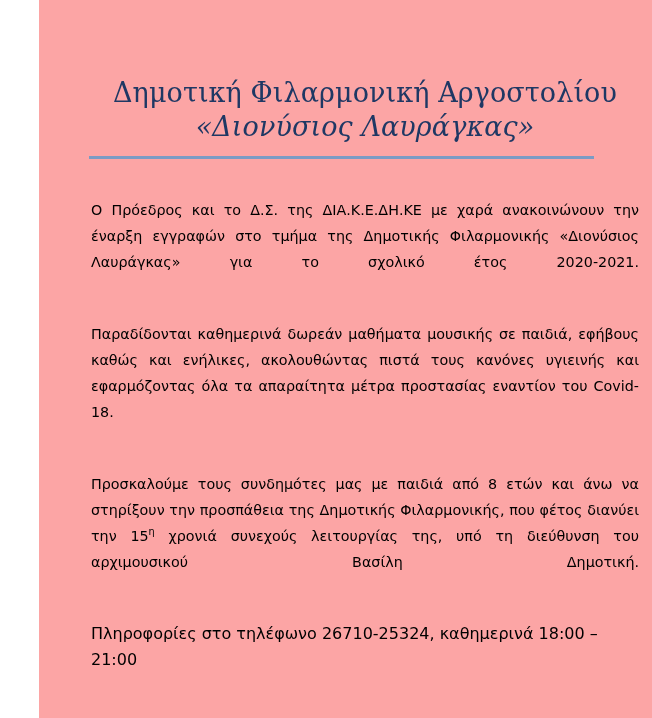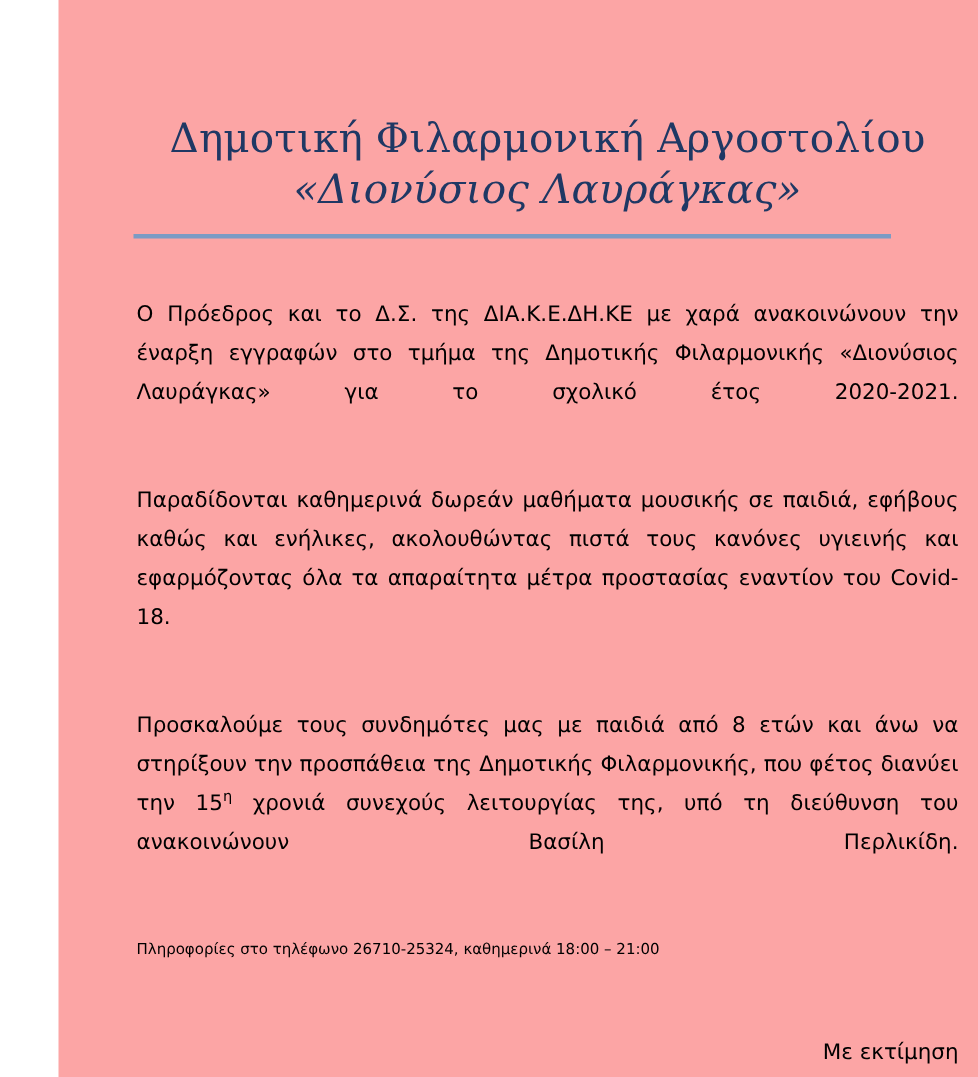--- a/index.html
+++ b/index.html
@@ -80,21 +80,21 @@
   sup.ordinal {
     font-size: 0.68em;
     vertical-align: super;
     line-height: 0;
   }
 
   
   .info-line {
     margin: 4px 0 0 0;
     font-family: "DejaVu Sans", sans-serif;
-    font-size: 10px;
+    font-size: 16px;
     line-height: 26px;
     text-align: left;
   }
 
   .signature {
     margin-top: 44px;
   }
   .signature p {
     margin: 0 0 26px 0;
     font-family: "DejaVu Sans", sans-serif;
@@ -118,21 +118,21 @@
     </h1>
     <div class="title-rule"></div>
   </div>
 
   <div class="body-area">
 
     <p class="para">Ο Πρόεδρος και το Δ.Σ. της ΔΙΑ.Κ.Ε.ΔΗ.ΚΕ με χαρά ανακοινώνουν την έναρξη εγγραφών στο τμήμα της Δημοτικής Φιλαρμονικής «Διονύσιος Λαυράγκας» για το σχολικό έτος 2020-2021.</p>
 
     <p class="para">Παραδίδονται καθημερινά δωρεάν μαθήματα μουσικής σε παιδιά, εφήβους καθώς και ενήλικες, ακολουθώντας πιστά τους κανόνες υγιεινής και εφαρμόζοντας όλα τα απαραίτητα μέτρα προστασίας εναντίον του Covid-18.</p>
 
-    <p class="para"><span>Προσκαλούμε τους συνδημότες μας με παιδιά από 8 ετών και άνω να στηρίξουν την προσπάθεια της Δημοτικής Φιλαρμονικής, που φέτος διανύει την 15</span><sup class="ordinal">η</sup><span> χρονιά συνεχούς λειτουργίας της, υπό τη διεύθυνση του ανακοινώνουν Βασίλη Περλικίδη.</span></p>
+    <p class="para"><span>Προσκαλούμε τους συνδημότες μας με παιδιά από 8 ετών και άνω να στηρίξουν την προσπάθεια της Δημοτικής Φιλαρμονικής, που φέτος διανύει την 15</span><sup class="ordinal">η</sup><span> χρονιά συνεχούς λειτουργίας της, υπό τη διεύθυνση του αρχιμουσικού Βασίλη Δημοτική.</span></p>
 
     <p class="info-line">Πληροφορίες στο τηλέφωνο 26710-25324, καθημερινά 18:00 – 21:00</p>
 
     <div class="signature">
       <p>Με εκτίμηση</p>
 
     </div>
 
   </div>
 </div>

